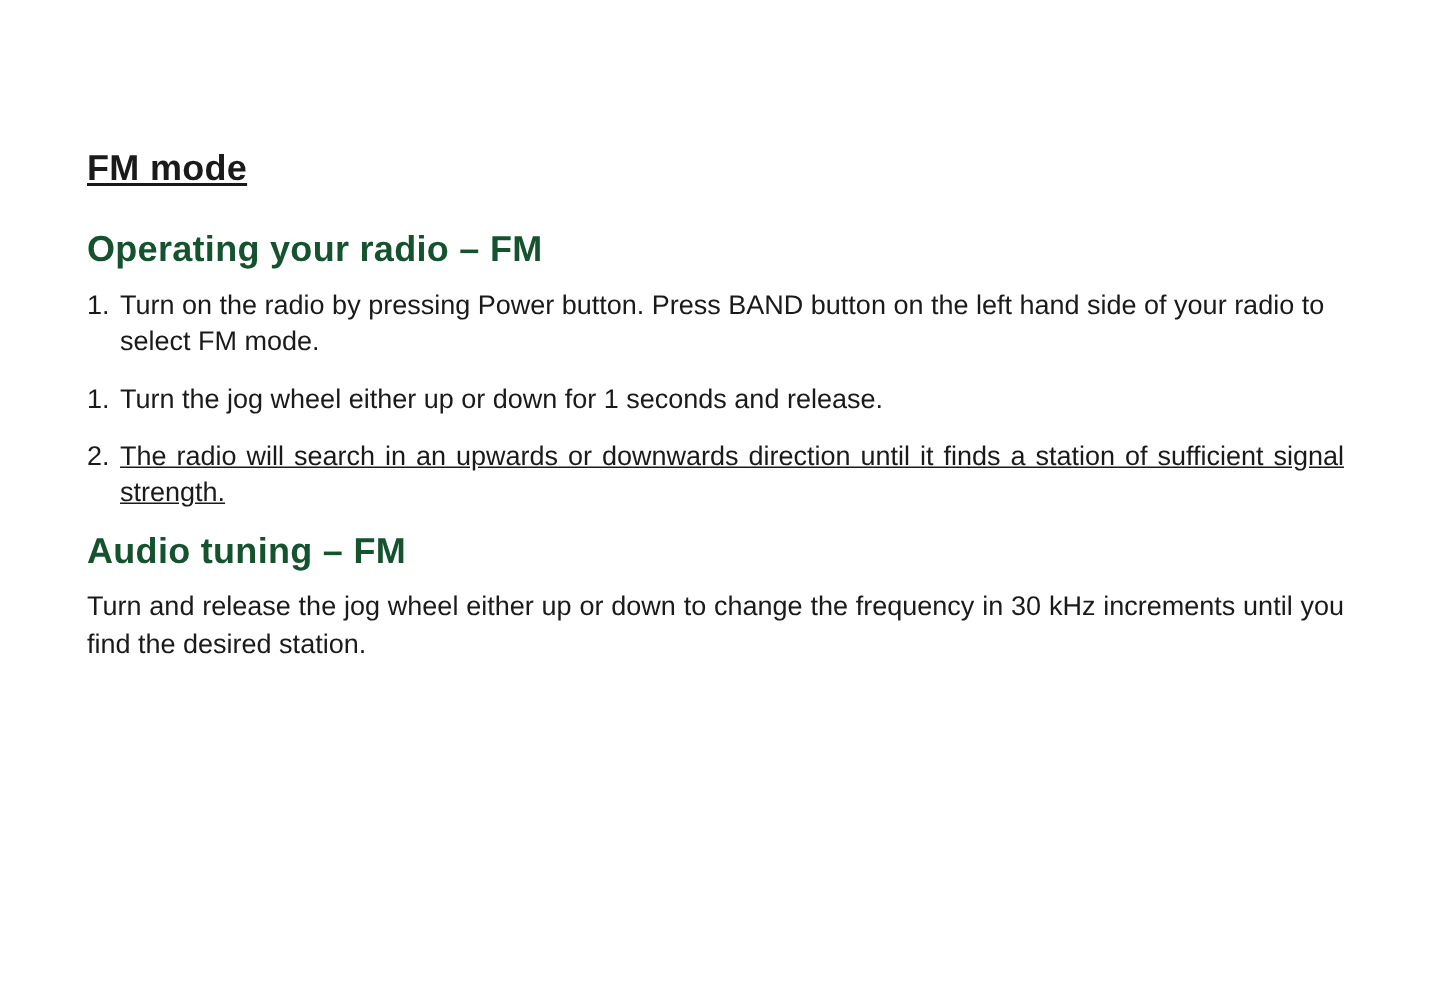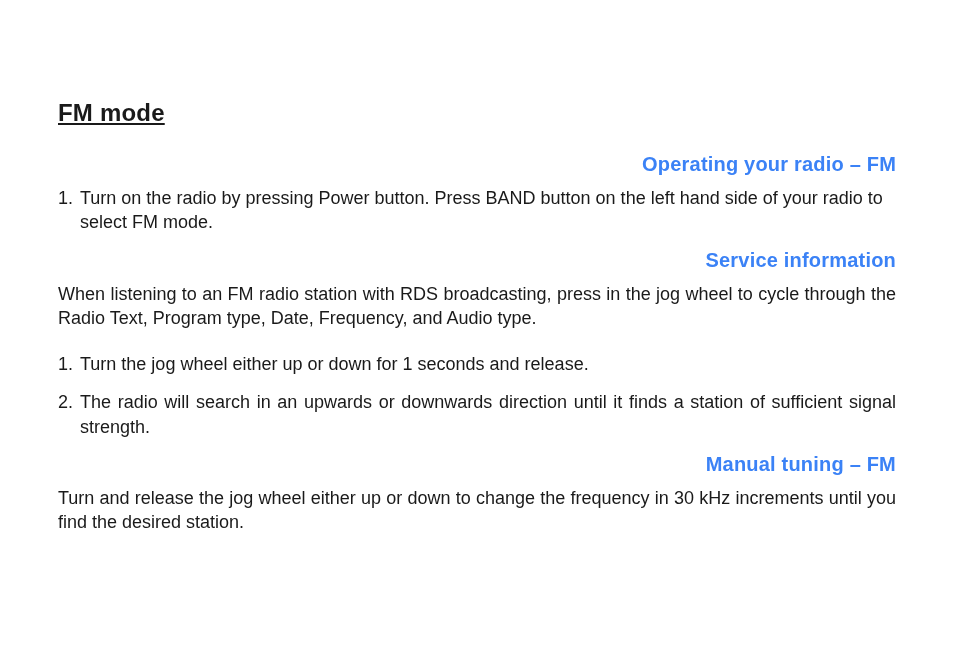--- a/index.html
+++ b/index.html
@@ -20,26 +20,25 @@
     margin-top: 45px;
   }
   .title {
     font-size: 24px;
     font-weight: bold;
     text-decoration: underline;
     margin: 0 0 26px 0;
     letter-spacing: 0.2px;
   }
   .subhead {
-    font-size: 20px;
+    font-size: 24px;
     font-weight: bold;
-    color: #3b82f6;
+    color: #14532d;
     margin: 0 0 10px 0;
     letter-spacing: 0.2px;
-    text-align: right;
   }
   .para {
     font-size: 18px;
     line-height: 1.35;
     margin: 0 0 22px 0;
     color: #1a1a1a;
   }
   .justify {
     text-align: justify;
     text-justify: inter-word;
@@ -52,20 +51,21 @@
   }
   .list-item .num {
     flex: 0 0 22px;
   }
   .list-item .txt {
     flex: 1;
   }
   .list-item.justify .txt {
     text-align: justify;
     text-justify: inter-word;
+    text-decoration: underline;
   }
   .section {
     margin-bottom: 10px;
   }
   .page-number {
     position: absolute;
     left: 62px;
     bottom: 24px;
     font-size: 10px;
     color: #555;
@@ -79,36 +79,32 @@
   <h1 class="title">FM mode</h1>
 
   <div class="section">
     <div class="subhead">Operating your radio – FM</div>
     <div class="list-item">
       <div class="num">1.</div>
       <div class="txt">Turn on the radio by pressing Power button. Press BAND button on the left hand side of your radio to select FM mode.</div>
     </div>
   </div>
 
-  <div class="section">
-    <div class="subhead">Service information</div>
-    <div class="para justify">When listening to an FM radio station with RDS broadcasting, press in the jog wheel to cycle through the Radio Text, Program type, Date, Frequency, and Audio type.</div>
-  </div>
 
   <div class="section">
     <div class="list-item">
       <div class="num">1.</div>
       <div class="txt">Turn the jog wheel either up or down for 1 seconds and release.</div>
     </div>
     <div class="list-item justify">
       <div class="num">2.</div>
       <div class="txt">The radio will search in an upwards or downwards direction until it finds a station of sufficient signal strength.</div>
     </div>
   </div>
 
   <div class="section">
-    <div class="subhead">Manual tuning – FM</div>
+    <div class="subhead">Audio tuning – FM</div>
     <div class="para justify">Turn and release the jog wheel either up or down to change the frequency in 30 kHz increments until you find the desired station.</div>
   </div>
 
   <div class="page-number">11</div>
 
 </div>
 
 </body></html>

